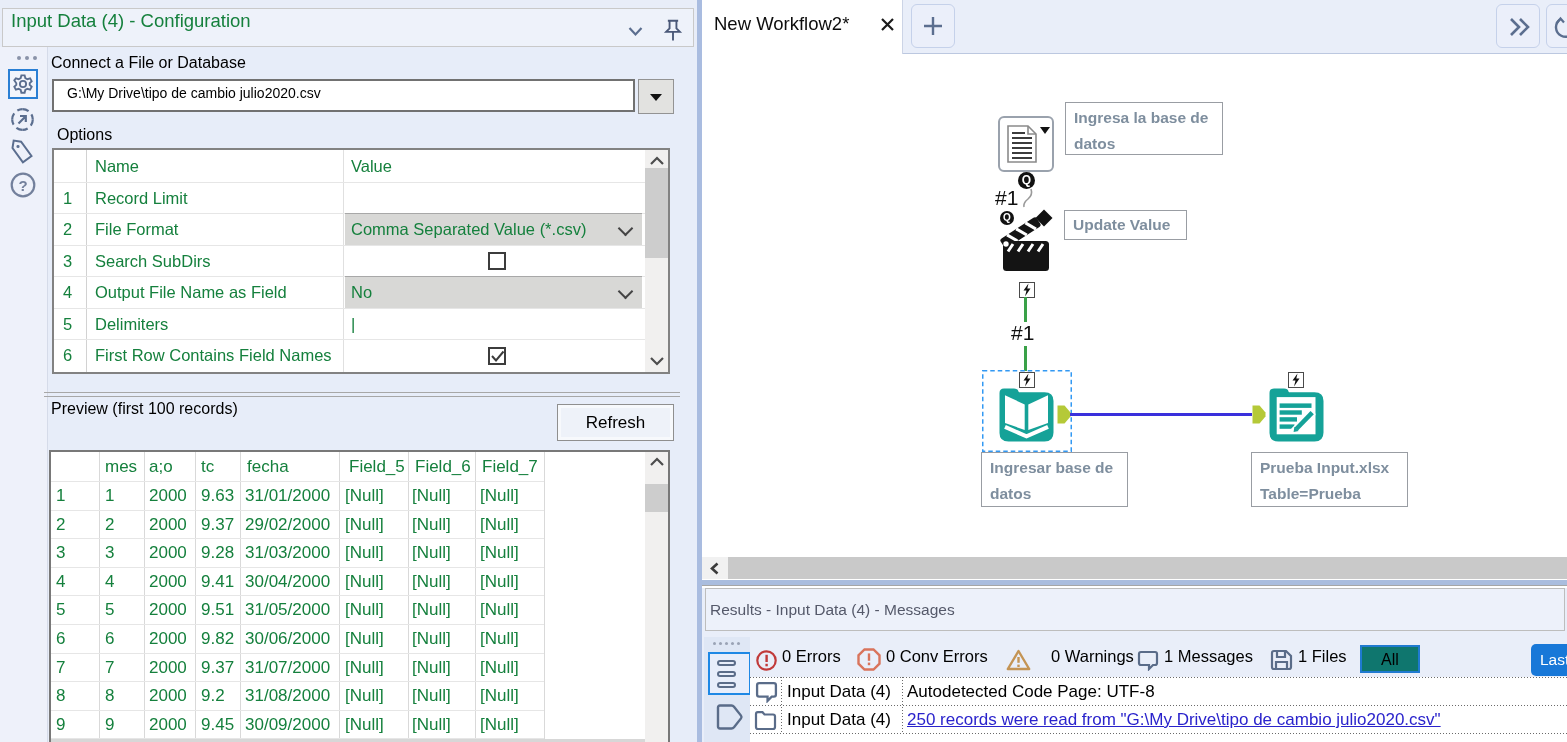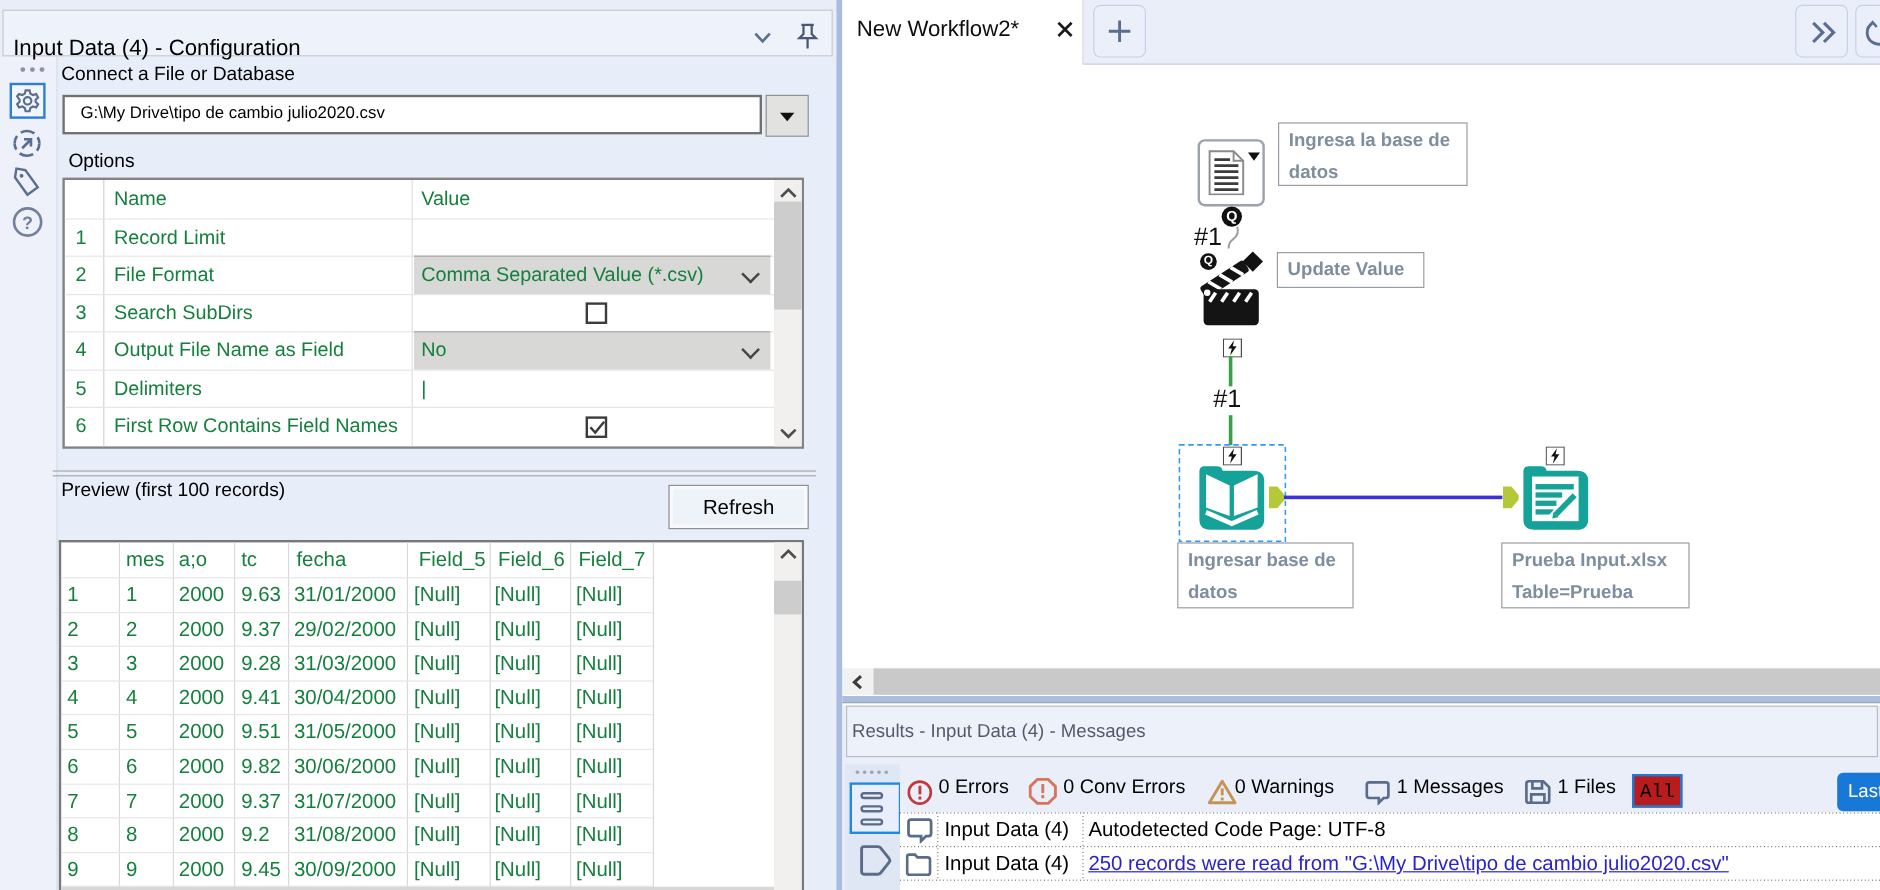--- a/index.html
+++ b/index.html
@@ -2,21 +2,21 @@
 <html><head>
 <meta charset="utf-8">
 <style>
 * { margin:0; padding:0; box-sizing:border-box; }
 html,body { width:1567px; height:742px; overflow:hidden; background:#fff; font-family:"Liberation Sans", sans-serif; }
 .abs { position:absolute; }
 #stage { position:relative; width:1567px; height:742px; }
 
 #leftpanel { left:0; top:0; width:697px; height:742px; background:#e8edf8; }
 #lp-title { left:2px; top:8px; width:692px; height:39px; background:#eef2fa; border:1px solid #c9c9c9; }
-#lp-title .t { position:absolute; left:8px; top:20px; font-size:18.5px; color:#000000; }
+#lp-title .t { position:absolute; left:8px; top:1px; font-size:18.5px; color:#15803d; }
 #strip { left:0; top:47px; width:48px; height:695px; background:#eef1fa; border-right:1px solid #d5dbe9; }
 #content { left:49px; top:47px; width:648px; height:695px; background:#e7edf9; }
 .lbl { font-size:16px; color:#000; }
 #fileinput { left:52px; top:79px; width:583px; height:33px; background:#fff; border:2px solid #717171; }
 #fileinput span { position:absolute; left:13px; top:4px; font-size:14px; color:#000; }
 #filedrop { left:638px; top:79px; width:36px; height:35px; background:#e2e2e0; border:1px solid #939393; }
 #filedrop:after { content:""; position:absolute; left:11px; top:14px; border:6px solid transparent; border-top:7px solid #111; }
 
 #opt { left:52px; top:148px; width:618px; height:226px; background:#fff; border:2px solid #828282; }
 .ddcell { position:absolute; background:#d8d8d6; border-top:1px solid #a8a8a8;}
@@ -338,31 +338,31 @@
           <polygon points="7.5,1.5 16.5,1.5 22.5,7.3 22.5,15.7 16.5,21.5 7.5,21.5 1.5,15.7 1.5,7.3" fill="none" stroke="#d9745c" stroke-width="2.4"></polygon>
           <rect x="10.8" y="5.4" width="2.4" height="7.4" fill="#d9745c"></rect>
           <rect x="10.8" y="14.6" width="2.4" height="2.6" fill="#d9745c"></rect>
         </svg>
       <span class="toolbar-t" style="left:136px;">0 Conv Errors</span>
       <svg class="abs" style="left:256px; top:12px;" width="25" height="22" viewBox="0 0 25 22">
           <path d="M12.5 2 L23.2 20 L1.8 20 Z" fill="none" stroke="#c49455" stroke-width="2.4" stroke-linejoin="round"></path>
           <rect x="11.3" y="8" width="2.4" height="5.8" fill="#c49455"></rect>
           <rect x="11.3" y="15.6" width="2.4" height="2.4" fill="#c49455"></rect>
         </svg>
-      <span class="toolbar-t" style="left:279px;">0 Warnings</span>
+      <span class="toolbar-t" style="left:301px;">0 Warnings</span>
       <svg class="abs" style="left:387px; top:13px;" width="22" height="21" viewBox="0 0 22 21">
           <path d="M2 4 Q2 2 4 2 L18 2 Q20 2 20 4 L20 13 Q20 15 18 15 L10 15 L10 19 L6 15 L4 15 Q2 15 2 13 Z" fill="none" stroke="#5a6c89" stroke-width="2.2" transform="scale(-1,1) translate(-22,0)"></path>
         </svg>
       <span class="toolbar-t" style="left:414px;">1 Messages</span>
       <svg class="abs" style="left:520px; top:12px;" width="23" height="22" viewBox="0 0 23 22">
           <path d="M2 4 Q2 2 4 2 L16 2 L21 7 L21 18 Q21 20 19 20 L4 20 Q2 20 2 18 Z" fill="none" stroke="#5a6c89" stroke-width="2.2"></path>
           <path d="M7 2 L7 8 L15 8 L15 2 M6 20 L6 13 L17 13 L17 20" fill="none" stroke="#5a6c89" stroke-width="2.2"></path>
         </svg>
       <span class="toolbar-t" style="left:548px;">1 Files</span>
-      <div class="abs" style="left:610px; top:8px; width:42px; height:28px; background:#b91c1c; border:2px solid #1f7ad0;font-family:Liberation Mono, monospace;">
+      <div class="abs" style="left:610px; top:8px; width:60px; height:28px; background:#0f766e; border:2px solid #1f7ad0;">
           <span style="position:absolute; left:0; right:0; top:4px; text-align:center; font-size:16px; color:#000;">All</span>
         </div>
       <div class="abs" style="left:781px; top:7px; width:36px; height:32px; background:#1878d8; border-radius:5px 0 0 5px;">
           <span style="position:absolute; left:9px; top:7px; font-size:15.5px; color:#fff;">Last</span>
         </div>
       <div id="msgs">
         <div class="dotted-h" style="top:0;"></div>
         <div class="dotted-h" style="top:28px;"></div>
         <div class="dotted-h" style="top:56px;"></div>
         <div class="dotted-v" style="left:31px;"></div>

